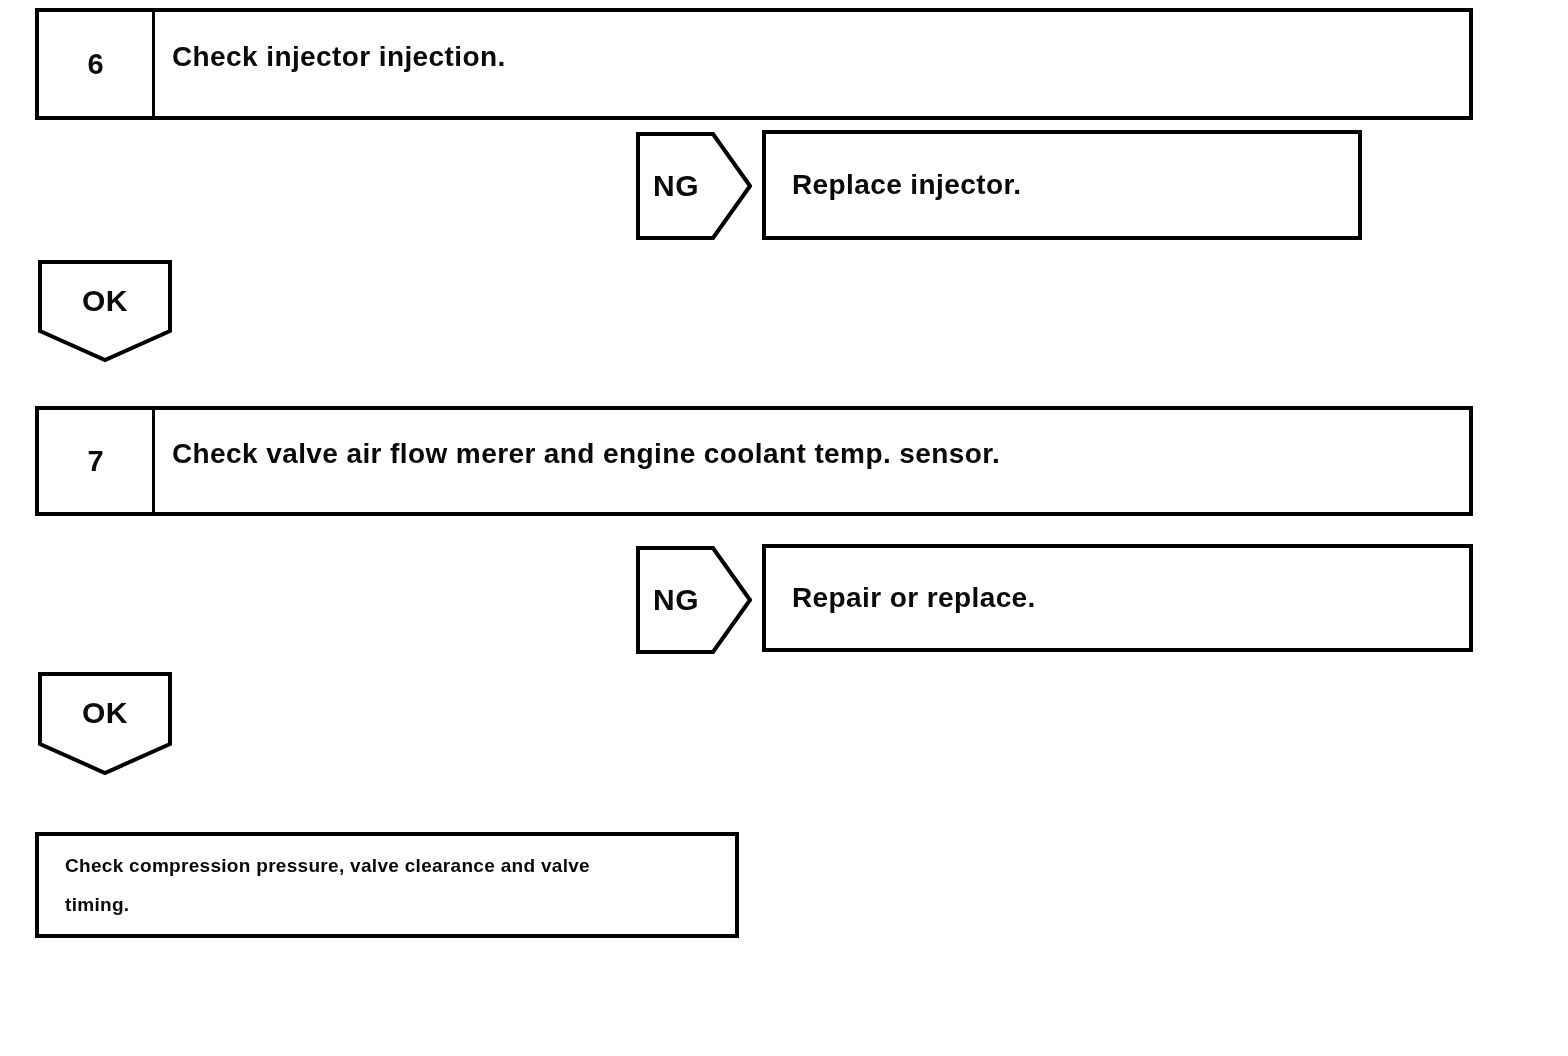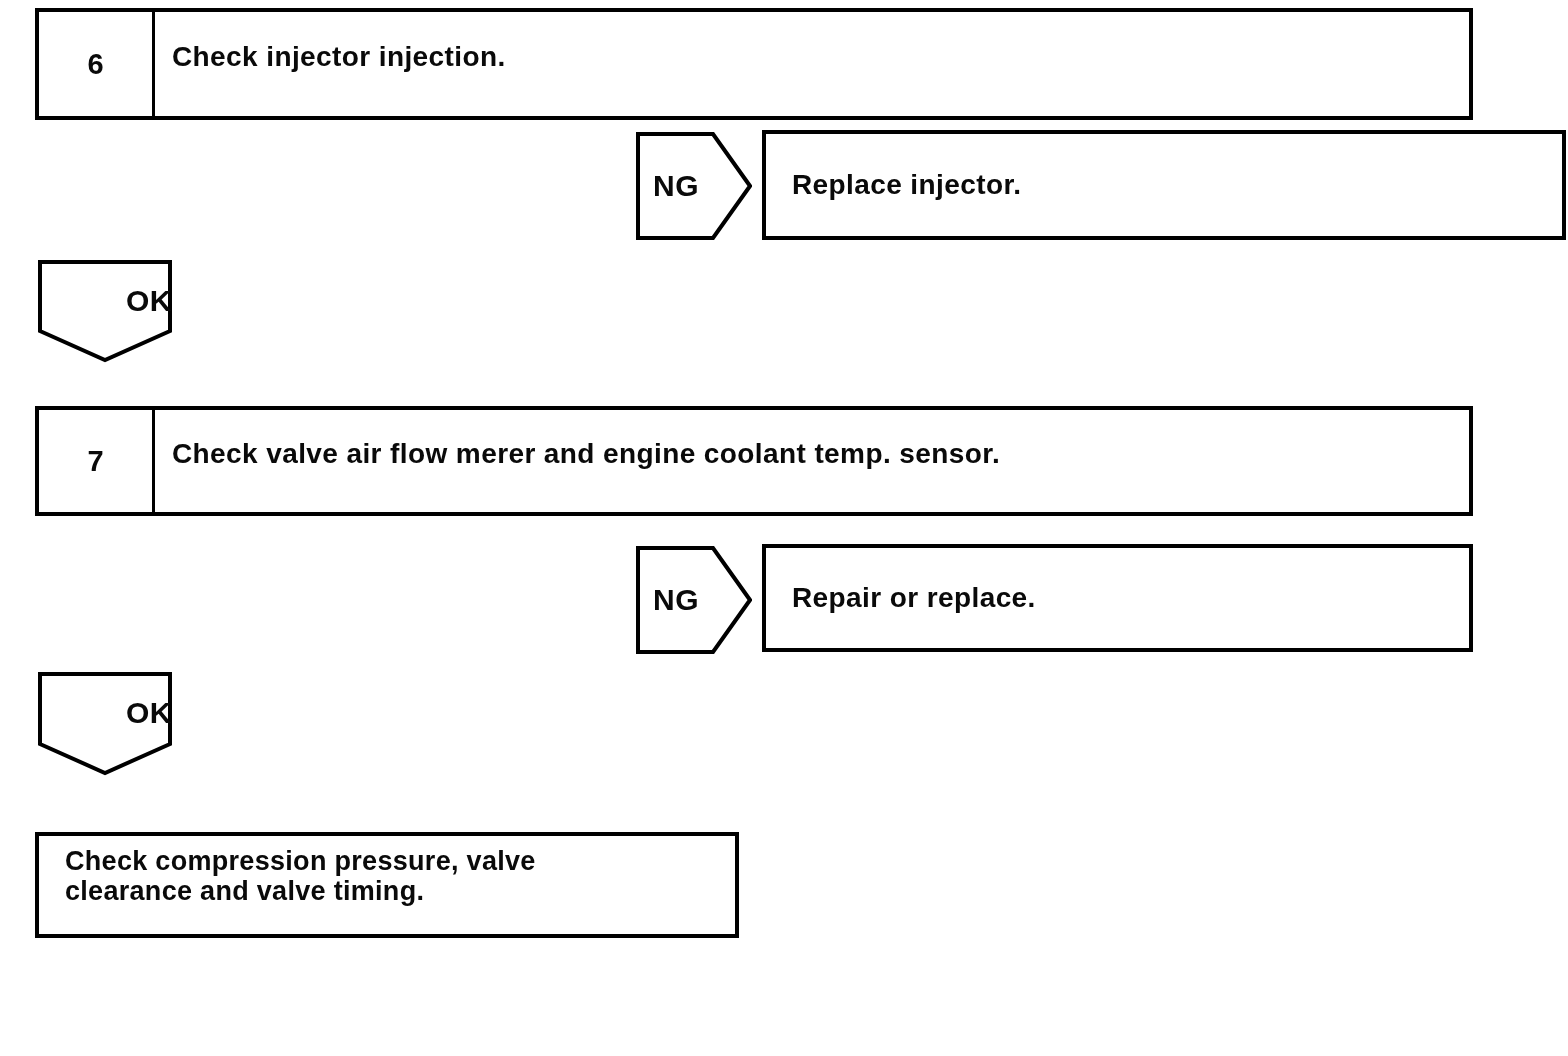--- a/index.html
+++ b/index.html
@@ -78,32 +78,32 @@
     left: 0;
     width: 80px;
     top: 50%;
     transform: translateY(-50%);
     text-align: center;
   }
   .ok-label {
     left: 0;
     width: 134px;
     top: 24px;
-    text-align: right;
+    text-align: center;
   }
   
   .final-box {
     position: absolute;
     border: 4px solid #000;
     background: #fff;
     box-sizing: border-box;
     padding: 10px 0 0 26px;
     font-weight: bold;
-    font-size: 27px;
-    line-height: 30px;
+    font-size: 19px;
+    line-height: 39px;
     letter-spacing: 0.3px;
   }
   .final-box .wrap {
     max-width: 545px;
   }
 </style>
 </head>
 <body>
 
 <div class="canvas">
@@ -112,21 +112,21 @@
     <div class="num-cell">6</div>
     <div class="title-cell">Check injector injection.</div>
   </div>
 
   <div class="tag" style="left:636px; top:132px; width:116px; height:108px;">
     <svg viewBox="0 0 116 108">
       <polygon points="2,2 77,2 114,54 77,106 2,106" fill="#ffffff" stroke="#000000" stroke-width="4"></polygon>
     </svg>
     <div class="tag-label ng-label">NG</div>
   </div>
-  <div class="action-box" style="left:762px; top:130px; width:804px; height:110px;">
+  <div class="action-box" style="left:762px; top:130px; width:600px; height:110px;">
     <span>Replace injector.</span>
   </div>
 
   <div class="tag" style="left:38px; top:260px; width:134px; height:103px;">
     <svg viewBox="0 0 134 103">
       <polygon points="2,2 132,2 132,71 67,100 2,71" fill="#ffffff" stroke="#000000" stroke-width="4"></polygon>
     </svg>
     <div class="tag-label ok-label">OK</div>
   </div>
 

